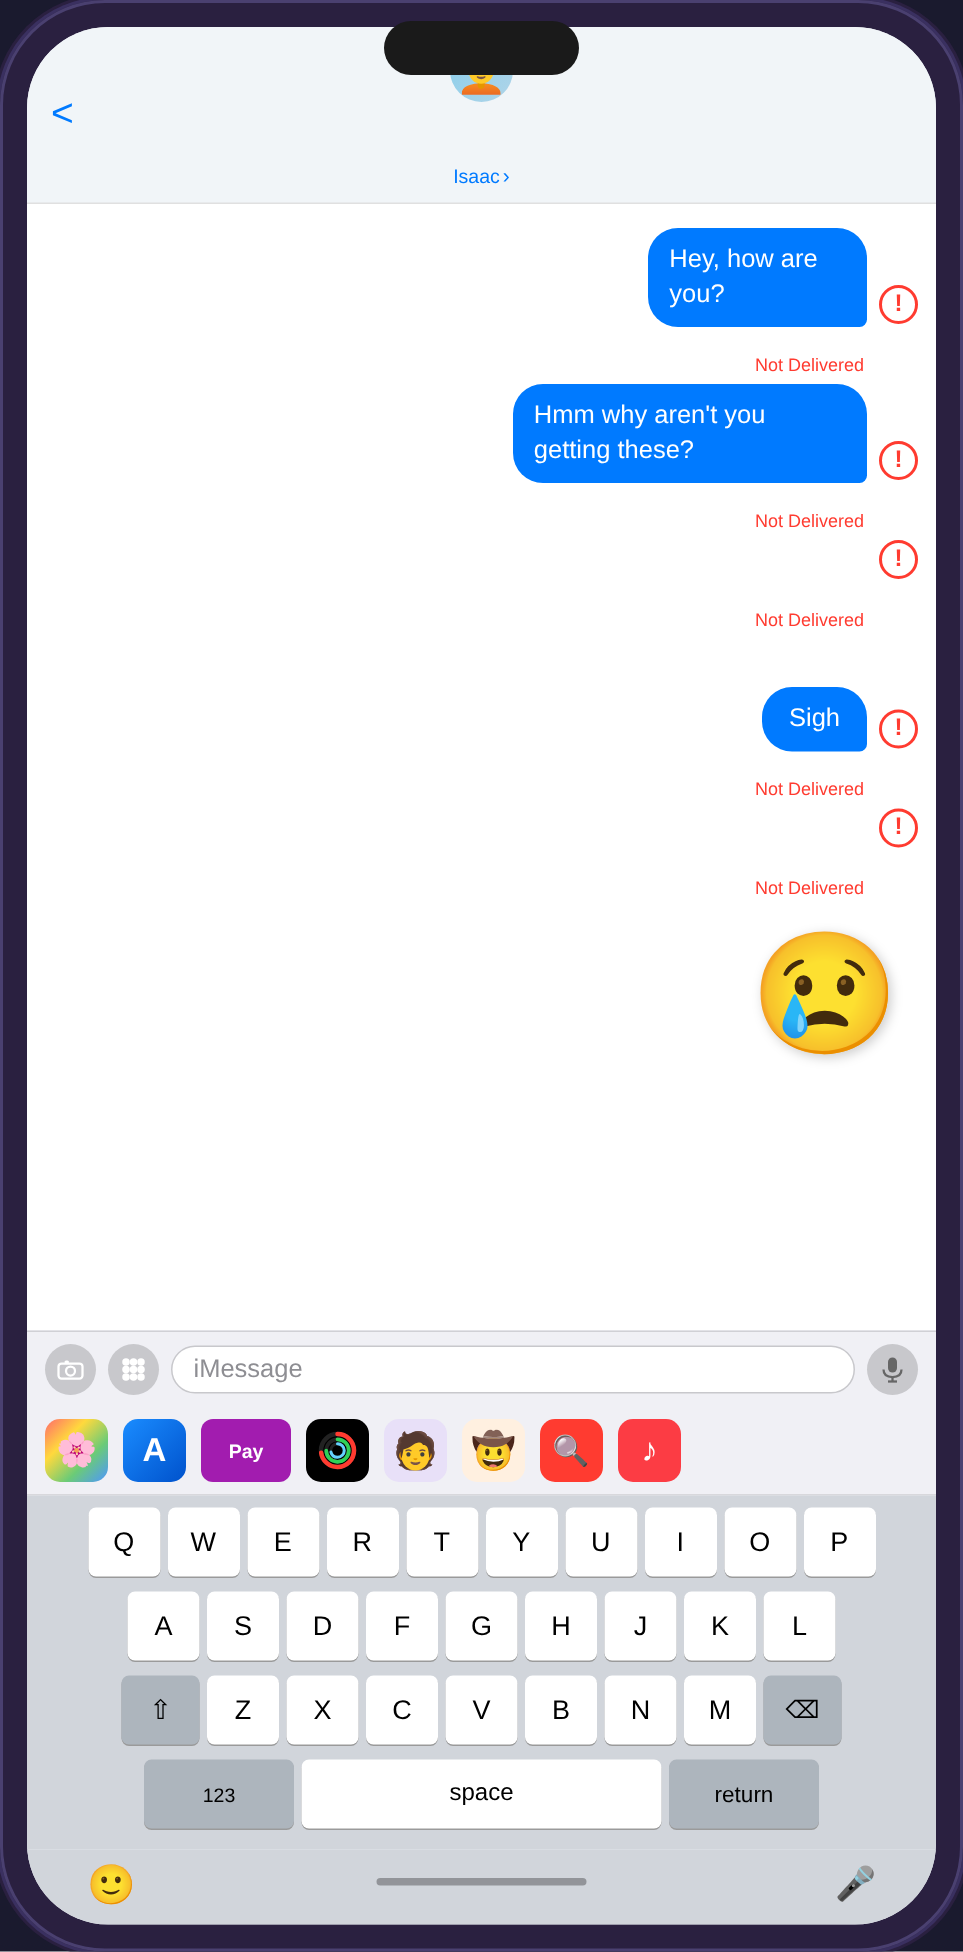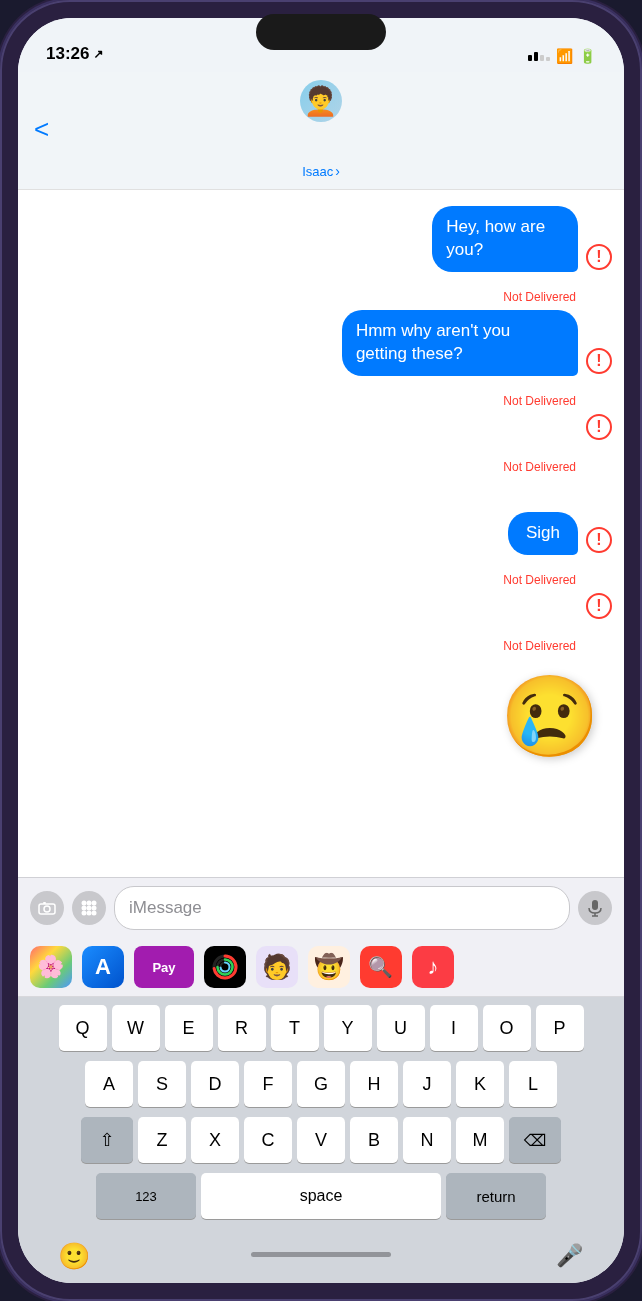--- a/index.html
+++ b/index.html
@@ -242,21 +242,21 @@
       align-items: center;
       justify-content: center;
       color: white;
       font-size: 16px;
       flex-shrink: 0;
       cursor: pointer;
     }
 
     .message-input {
       flex: 1;
-      height: 44px;
+      height: 32px;
       background: white;
       border: 1px solid #c8c8cc;
       border-radius: 20px;
       padding: 0 14px;
       font-size: 17px;
       color: #8e8e93;
       display: flex;
       align-items: center;
     }
 
@@ -392,36 +392,20 @@
     }
   </style>
 </head>
 <body>
 
 <div class="phone-frame">
   <div class="dynamic-island"></div>
 
   <div class="phone-screen">
 
-    <div class="status-bar">
-      <div class="status-time">
-        <span>13:26</span>
-        <span style="font-size:12px;">↗</span>
-      </div>
-      <div class="status-icons">
-        <div class="signal-bars">
-          <span style="height:6px;"></span>
-          <span style="height:9px;"></span>
-          <span style="height:6px; background:#ccc;"></span>
-          <span style="height:4px; background:#ccc;"></span>
-        </div>
-        <span style="font-size:14px;">📶</span>
-        <span style="font-size:14px; letter-spacing:-1px;">🔋</span>
-      </div>
-    </div>
 
     <div class="nav-bar">
       <div class="nav-back">
         <span style="font-size:26px; color:#007AFF;">&lt;</span>
       </div>
       <div class="nav-contact">
         <div class="contact-avatar">
 
           <span style="font-size:28px;">🧑‍🦱</span>
         </div>

